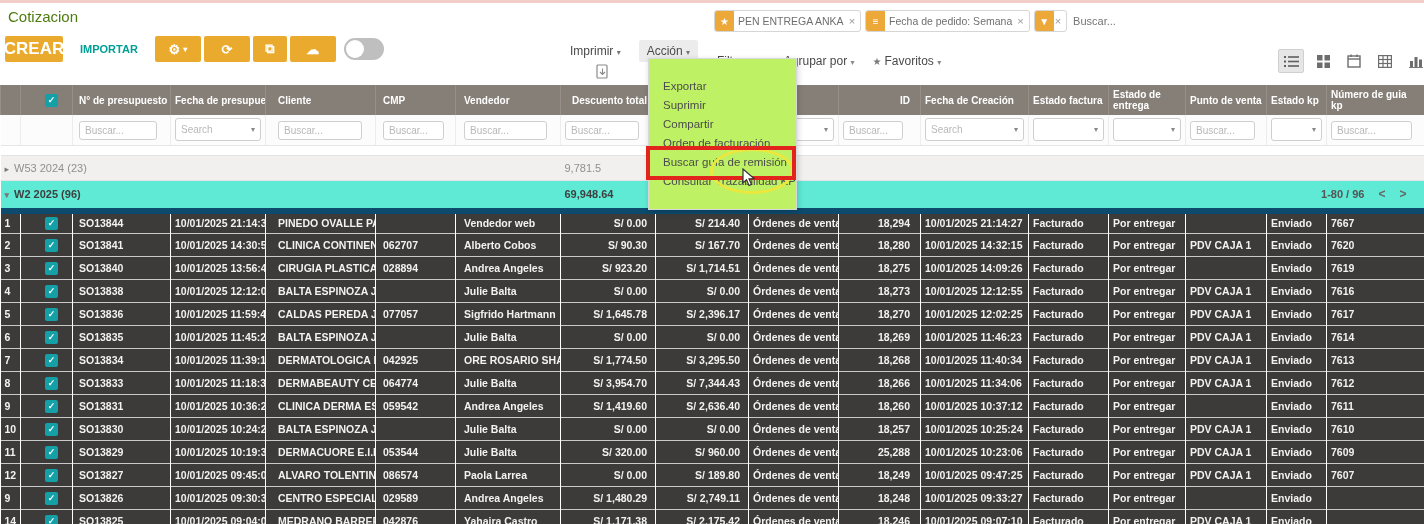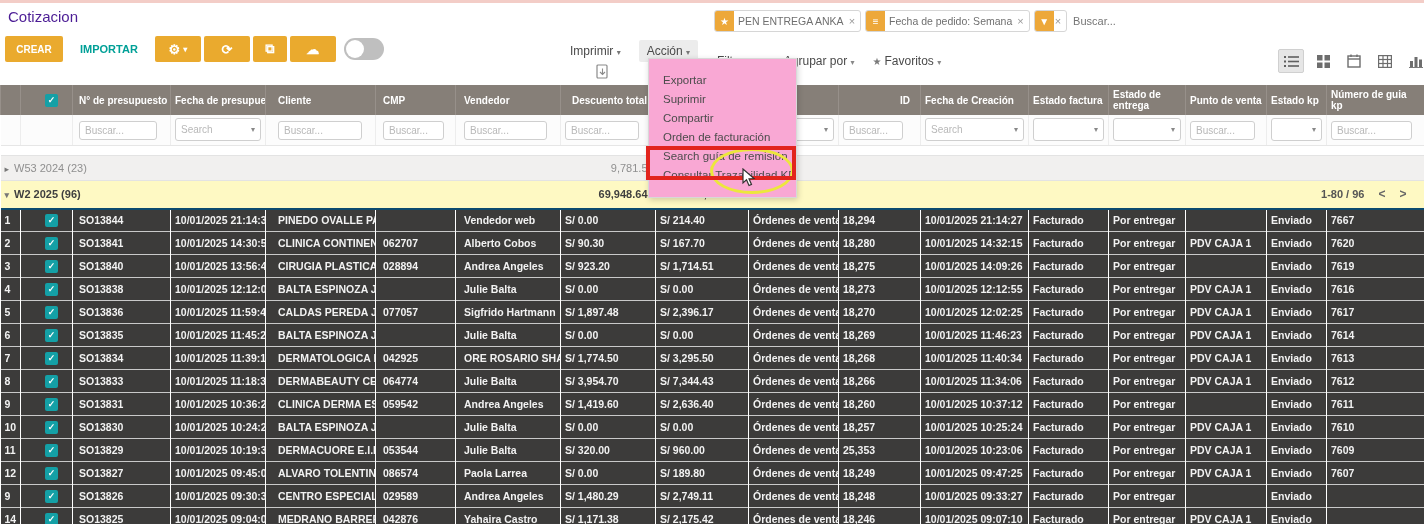--- a/index.html
+++ b/index.html
@@ -3,32 +3,32 @@
 <meta charset="utf-8">
 <style>
   html,body{margin:0;padding:0;}
   body{width:1424px;height:524px;position:relative;overflow:hidden;background:#fff;
        font-family:"Liberation Sans", sans-serif; -webkit-font-smoothing:antialiased;}
   .abs{position:absolute;}
   
   #top-strip{left:0;top:0;width:1424px;height:3px;background:#f3cdc7;}
   
   #control-panel{left:0;top:3px;width:1424px;height:82px;background:#fff;}
-  #page-title{left:8px;top:5px;font-size:15px;color:#4c1d95;}
+  #page-title{left:8px;top:5px;font-size:15px;color:#4d7c0f;}
   
   #facet-bar{top:7px;left:714px;display:flex;gap:4px;align-items:center;height:22px;}
   .facet{display:flex;align-items:center;border:1px solid #d6d6d6;border-radius:3px;background:#fff;height:20px;overflow:hidden;}
   .facet-icon{width:19px;height:20px;background:#eda83a;color:#fff;font-size:10px;display:flex;align-items:center;justify-content:center;}
   .facet-label{font-size:10.5px;color:#6f6f6f;padding:0 4px;white-space:nowrap;}
   .facet-x{font-size:11px;color:#999;padding:0 5px 0 1px;cursor:pointer;}
   #global-search{display:flex;align-items:center;}
   #global-search input{border:none;outline:none;font-size:11px;color:#555;width:42px;}
   
   #btn-row{left:5px;top:33px;display:flex;align-items:center;gap:3px;}
-  .btn-amber{background:#eaaa2e;color:#fff;border:none;font-weight:bold;font-size:10px;
+  .btn-amber{background:#eaaa2e;color:#fff;border:none;font-weight:bold;font-size:17px;
              height:26px;display:flex;align-items:center;justify-content:center;border-radius:2px;cursor:pointer;}
   #btn-crear{width:58px;}
   #btn-importar{background:none;border:none;color:#00a097;font-weight:bold;font-size:11px;padding:0 14px;cursor:pointer;}
   .icon-btn{width:46px;font-size:13px;}
   .icon-btn .caret{font-size:8px;margin-left:3px;}
   #toggle{width:40px;height:22px;background:#bfbfbf;border-radius:11px;position:relative;margin-left:5px;cursor:pointer;}
   #toggle .knob{position:absolute;left:2px;top:2px;width:18px;height:18px;border-radius:50%;background:#fff;}
   
   #print-action{left:562px;top:37px;display:flex;gap:10px;font-size:12px;color:#4a4a4a;}
   .dd-label{padding:4px 8px;cursor:pointer;white-space:nowrap;}
@@ -52,42 +52,42 @@
   th.a-right{text-align:right;}
   tr.filter-row{height:30px;background:#fcfcfc;}
   tr.filter-row td{border-left:1px solid #ededed;border-bottom:1px solid #e6e6e6;padding:0 4px;vertical-align:middle;}
   .f-input{width:90%;height:19px;border:1px solid #cfcfcf;border-radius:3px;font-size:10px;padding:0 5px;color:#555;box-sizing:border-box;}
   .f-input::placeholder{color:#b8b8b8;}
   .f-select{height:21px;border:1px solid #cfcfcf;border-radius:3px;background:#fff;display:flex;align-items:center;
             justify-content:space-between;padding:0 5px;font-size:10px;color:#b8b8b8;cursor:pointer;}
   .f-select .caret{color:#888;font-size:8px;}
   tr.spacer-row{height:10px;background:#fff;}
   tr.group-row td{background:#f1f0ef;height:24px;font-size:11px;color:#8f8f8f;border-top:1px solid #e3e3e3;padding:0 4px;white-space:nowrap;overflow:hidden;}
-  tr.group-row.expanded td{background:#fef9c3;color:#3f3f3f;font-weight:bold;height:27px;border-bottom:2px solid #0c4a6e;}
+  tr.group-row.expanded td{background:#5eead4;color:#3f3f3f;font-weight:bold;height:27px;border-bottom:6px solid #0c4a6e;}
   .group-label{padding-left:6px;cursor:pointer;}
   .group-caret{font-size:9px;margin-right:5px;color:#777;}
-  .g-sum{text-align:right;}
+  .g-sum{text-align:left;}
   .pager{display:flex;justify-content:flex-end;align-items:center;gap:14px;font-size:11px;color:#555;font-weight:bold;padding-right:14px;}
   .pager .pg-btn{font-size:12px;color:#666;cursor:pointer;}
   tr.data-row{height:23px;background:#3c3b3a;border-bottom:1px solid #c9c9c9;cursor:pointer;}
   tr.data-row td{color:#f2f2f2;font-size:10.5px;font-weight:600;white-space:nowrap;overflow:hidden;padding:0 4px;border-left:1px solid rgba(255,255,255,0.05);}
-  td.a-right{text-align:left;margin-top:36px;}
+  td.a-right{text-align:right;margin-top:36px;}
   .c-cliente{padding-left:12px !important;}
   .c-vendedor{padding-left:8px !important;margin-top:24px;}
   .c-cmp{padding-left:7px !important;}
   .c-name{padding-left:6px !important;}
   .c-descuento,.c-total{padding-right:8px !important;}
   .c-id{padding-right:10px !important;}
   td.c-index{color:#e8e8e8;font-size:10px;padding:0 0 0 1px;border-left:none !important;}
   .cb{width:13px;height:13px;background:#14a0a6;border-radius:2px;color:#fff;font-size:9px;line-height:13px;text-align:center;cursor:pointer;}
   td.c-select .cb{margin-left:20px;}
   th.c-select .cb{margin-left:20px;}
   
-  #action-dropdown{left:648px;top:58px;width:147px;background:#f9a8d4;border:1px solid #d8d8d8;
-                   box-shadow:1px 2px 6px rgba(0,0,0,0.18);padding:12px 0;z-index:40;}
+  #action-dropdown{left:648px;top:58px;width:147px;background:#bef264;border:1px solid #d8d8d8;
+                   box-shadow:1px 2px 6px rgba(0,0,0,0.18);padding:18px 0;z-index:40;}
   .menu-item{padding:3px 6px 3px 14px;font-size:11.5px;color:#4c4c4c;line-height:13px;white-space:nowrap;cursor:pointer;}
   
   #hl-ellipse{left:710px;top:148px;width:84px;height:46px;border:3px solid #ece73c;border-radius:50%;z-index:55;box-sizing:border-box;}
   #hl-rect{left:646px;top:146px;width:150px;height:34px;border:4px solid #e2241d;z-index:60;box-sizing:border-box;}
   #cursor{left:741px;top:168px;z-index:70;}
   svg{display:block;}
 </style>
 </head>
 <body>
 
@@ -412,21 +412,21 @@
         <tr class="data-row">
           <td class="c-index">5</td>
           <td class="c-select">
             <div class="cb">✓</div>
           </td>
           <td class="c-name">SO13836</td>
           <td class="c-date">10/01/2025 11:59:45</td>
           <td class="c-cliente">CALDAS PEREDA JU...</td>
           <td class="c-cmp">077057</td>
           <td class="c-vendedor">Sigfrido Hartmann</td>
-          <td class="c-descuento a-right">S/ 1,897.48</td>
+          <td class="c-descuento a-right">S/ 1,645.78</td>
           <td class="c-total a-right">S/ 2,396.17</td>
           <td class="c-estado">Órdenes de venta</td>
           <td class="c-id a-right">18,270</td>
           <td class="c-creacion">10/01/2025 12:02:25</td>
           <td class="c-factura">Facturado</td>
           <td class="c-entrega">Por entregar</td>
           <td class="c-pdv">PDV CAJA 1</td>
           <td class="c-kp">Enviado</td>
           <td class="c-guia">7617</td>
         </tr>
@@ -541,21 +541,21 @@
             <div class="cb">✓</div>
           </td>
           <td class="c-name">SO13829</td>
           <td class="c-date">10/01/2025 10:19:34</td>
           <td class="c-cliente">DERMACUORE E.I.R...</td>
           <td class="c-cmp">053544</td>
           <td class="c-vendedor">Julie Balta</td>
           <td class="c-descuento a-right">S/ 320.00</td>
           <td class="c-total a-right">S/ 960.00</td>
           <td class="c-estado">Órdenes de venta</td>
-          <td class="c-id a-right">25,353</td>
+          <td class="c-id a-right">25,288</td>
           <td class="c-creacion">10/01/2025 10:23:06</td>
           <td class="c-factura">Facturado</td>
           <td class="c-entrega">Por entregar</td>
           <td class="c-pdv">PDV CAJA 1</td>
           <td class="c-kp">Enviado</td>
           <td class="c-guia">7609</td>
         </tr>
         <tr class="data-row">
           <td class="c-index">12</td>
           <td class="c-select">
@@ -621,21 +621,21 @@
         </tr>
       </tbody>
   </table>
 </div>
 
 <div class="abs" id="action-dropdown">
     <div class="menu-item">Exportar</div>
     <div class="menu-item">Suprimir</div>
     <div class="menu-item">Compartir</div>
     <div class="menu-item">Orden de facturación</div>
-    <div class="menu-item">Search guía de remisión</div>
+    <div class="menu-item">Buscar guía de remisión</div>
     <div class="menu-item">Consultar Trazabilidad KP</div>
   </div>
 
 <div class="abs" id="hl-ellipse"></div>
 <div class="abs" id="hl-rect"></div>
 <span class="abs" id="cursor">
   <svg width="15" height="19" viewBox="0 0 15 19">
       <path d="M2 1 L2 15 L5.5 11.8 L8 17.5 L10.5 16.4 L8 10.8 L13 10.5 Z" fill="#fff" stroke="#333" stroke-width="1.2"></path>
     </svg>
 </span>

